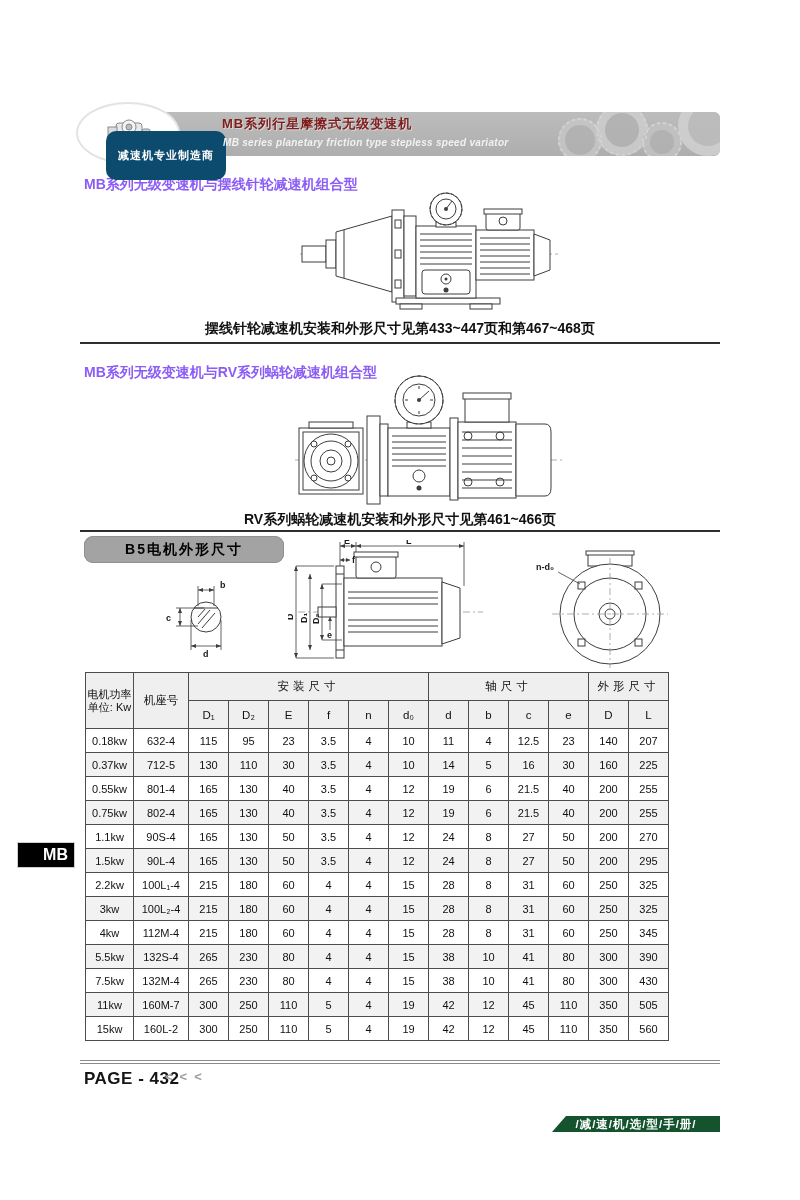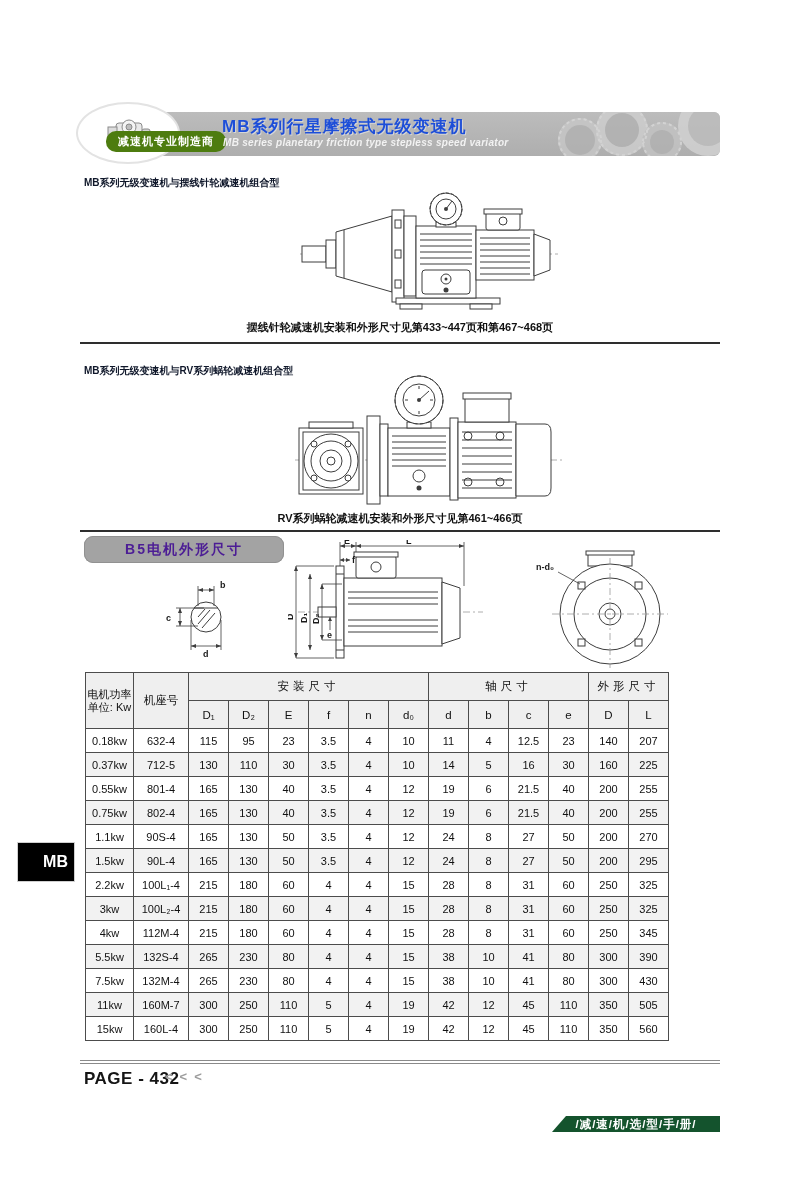--- a/index.html
+++ b/index.html
@@ -6,34 +6,34 @@
   html,body { width:800px; height:1200px; background:#fff;
     font-family:"Liberation Sans", sans-serif; color:#1a1a1a; position:relative; }
   .abs { position:absolute; }
 
   
   .banner { left:95px; top:112px; width:625px; height:44px;
     background:linear-gradient(#bcbcbc,#aeaeae); border-radius:22px 6px 6px 22px; overflow:hidden; }
   .gears { position:absolute; right:0; top:0; width:170px; height:44px; opacity:.85; }
   .logo-cloud { left:78px; top:104px; width:100px; height:58px; background:#fff;
     border-radius:50%; box-shadow:0 0 0 2px #e3e3e3; z-index:2; display:flex; align-items:center; justify-content:center; }
-  .maker-badge { left:106px; top:131px; z-index:3; background:#4d7c0f; color:#fff;
-    font-size:11px; font-weight:bold; padding:3px 12px; border-radius:10px; letter-spacing:1px; }
-  .banner-title { left:222px; top:115px; z-index:3; font-size:17px; font-weight:bold;
-    color:#1d4ed8; text-shadow:1px 1px 0 #d6d6d6; letter-spacing:1px; }
+  .maker-badge { left:106px; top:131px; z-index:3; background:#0c4a6e; color:#fff;
+    font-size:11px; font-weight:bold; padding:17px 12px; border-radius:10px; letter-spacing:1px; }
+  .banner-title { left:222px; top:115px; z-index:3; font-size:13px; font-weight:bold;
+    color:#7f1d1d; text-shadow:1px 1px 0 #d6d6d6; letter-spacing:1px; }
   .banner-sub { left:223px; top:137px; z-index:3; font-size:10px; font-weight:bold;
     color:#f2f2f2; letter-spacing:.3px;font-style:italic; }
 
   
-  .sec-title { left:84px; font-size:10px; font-weight:bold; color:#0f172a; }
-  .caption { left:80px; width:640px; text-align:center; font-size:11px; font-weight:bold; color:#111; }
+  .sec-title { left:84px; font-size:14px; font-weight:bold; color:#8b5cf6; }
+  .caption { left:80px; width:640px; text-align:center; font-size:14px; font-weight:bold; color:#111; }
   .rule { left:80px; width:640px; border-top:2px solid #2e2e2e; height:0; }
 
   .b5-badge { left:84px; top:536px; width:200px; height:27px; background:#a3a3a3;
-    border-radius:9px; color:#4c1d95; font-size:14px; font-weight:bold;
+    border-radius:9px; color:#000000; font-size:14px; font-weight:bold;
     display:flex; align-items:center; justify-content:center; letter-spacing:2px;
     box-shadow:inset 0 0 0 1px #919191; }
 
   
   svg { display:block; }
   .ln  { stroke:#3d3d3d; stroke-width:1; fill:none; }
   .lnf { stroke:#3d3d3d; stroke-width:1; fill:#fff; }
   .fill{ fill:#3d3d3d; stroke:none; }
   .cl  { stroke:#9a9a9a; stroke-width:.8; stroke-dasharray:7 3 2 3; fill:none; }
   .dim { stroke:#3d3d3d; stroke-width:.8; fill:none; }
@@ -44,21 +44,21 @@
     border-collapse:collapse; table-layout:fixed; font-size:11px; }
   table.spec th, table.spec td { border:1px solid #4c4c4c; text-align:center;
     vertical-align:middle; padding:0; font-weight:normal; color:#111; }
   table.spec thead th { background:#efefef; height:28px; font-size:11.5px; }
   table.spec thead th.grp { letter-spacing:4px; }
   table.spec tbody tr { height:24px; background:#fff; }
   table.spec tbody tr:nth-child(even) { background:#f2f2f2; }
   .hdr2line { line-height:13px; font-size:11px; }
 
   
-  .mb-tab { left:18px; top:843px; width:56px; height:38px; background:#000;
+  .mb-tab { left:18px; top:843px; width:56px; height:24px; background:#000;
     color:#fff; font-size:16px; font-weight:bold; display:flex; align-items:center;
     justify-content:flex-end; padding-right:6px; box-shadow:0 0 0 1px #cfcfcf; }
 
   
   .foot-rule { left:80px; top:1060px; width:640px; height:4px;
     border-top:1px solid #8a8a8a; border-bottom:1px solid #8a8a8a; }
   .foot-page { left:84px; top:1069px; font-size:17px; font-weight:bold; color:#151515; letter-spacing:.5px; }
   .foot-chev { left:165px; top:1069px; font-size:13px; font-weight:bold; color:#9d9d9d; letter-spacing:7px; }
   .foot-banner { left:552px; top:1116px; width:168px; height:16px; background:#14532d;
     clip-path:polygon(14px 0,100% 0,100% 100%,0 100%);
@@ -578,21 +578,21 @@
         <td>19</td>
         <td>42</td>
         <td>12</td>
         <td>45</td>
         <td>110</td>
         <td>350</td>
         <td>505</td>
       </tr>
       <tr>
         <td>15kw</td>
-        <td>160L-4</td>
+        <td>160L-2</td>
         <td>300</td>
         <td>250</td>
         <td>110</td>
         <td>5</td>
         <td>4</td>
         <td>19</td>
         <td>42</td>
         <td>12</td>
         <td>45</td>
         <td>110</td>

